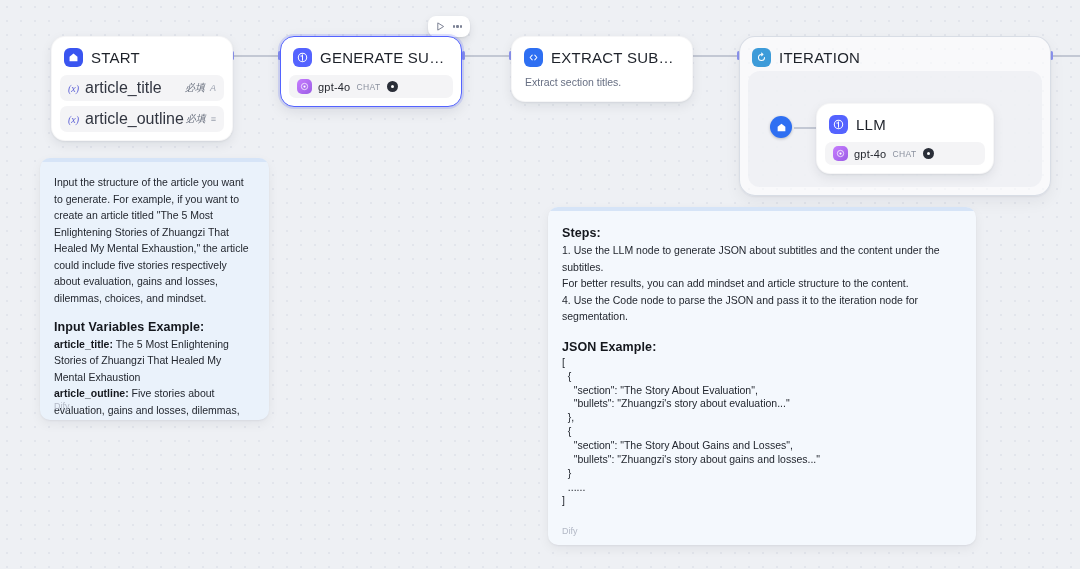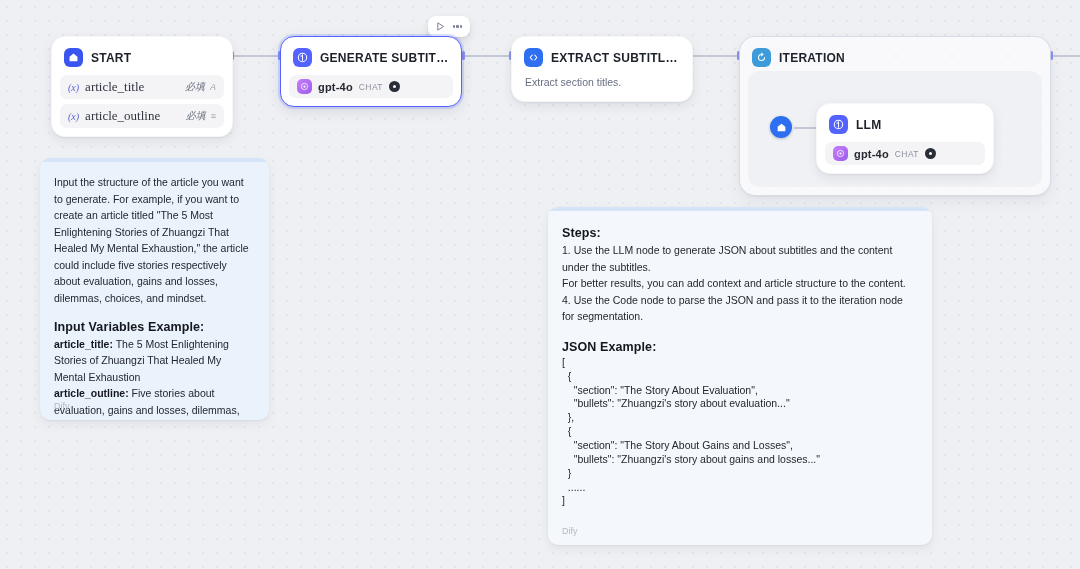--- a/index.html
+++ b/index.html
@@ -24,49 +24,49 @@
     border:1.5px solid #5463ff;
     box-shadow:0 0 0 2px rgba(84,99,255,.18),0 4px 14px rgba(16,24,40,.10);
   }
   .node-head{display:flex;align-items:center;gap:8px;padding:3px 4px 3px 4px;}
   .node-ico{
     width:19px;height:19px;border-radius:6px;flex:0 0 auto;
     display:flex;align-items:center;justify-content:center;color:#fff;
   }
   .node-ico svg{display:block;}
   .node-title{
-    font-size:12px;font-weight:700;color:#1d2129;letter-spacing:.25px;
+    font-size:15px;font-weight:400;color:#1d2129;letter-spacing:.25px;
     white-space:nowrap;overflow:hidden;text-overflow:ellipsis;
   }
   .node-desc{font-size:10.5px;color:#676f83;padding:5px 5px 3px 5px;line-height:1.4;}
 
   
   .var-row{
     display:flex;align-items:center;justify-content:space-between;
     background:#f4f4f6;border-radius:7px;padding:4px 8px;margin-top:5px;
   }
   .var-left{display:flex;align-items:center;gap:6px;min-width:0;}
   .var-x{font-size:10px;color:#5b5fd6;font-style:italic;font-family:"Liberation Serif",serif;}
-  .var-name{font-size:13px;color:#313540;white-space:nowrap;font-family:Liberation Serif, serif;}
+  .var-name{font-size:16px;color:#313540;white-space:nowrap;}
   .var-right{display:flex;align-items:center;gap:5px;font-style:italic;}
   .var-req{font-size:10px;color:#6b7280;}
   .var-type{font-size:9px;color:#9aa0ae;}
 
   
   .model-badge{
     display:flex;align-items:center;gap:6px;
     background:#f4f4f6;border-radius:7px;padding:4px 8px;margin-top:5px;
   }
   .model-ico{
     width:15px;height:15px;border-radius:5px;flex:0 0 auto;
     background:linear-gradient(135deg,#c77dff,#9b5de5);
     display:flex;align-items:center;justify-content:center;
   }
   .model-ico svg{display:block;}
-  .model-name{font-size:11px;font-weight:700;color:#25282f;letter-spacing:.2px;}
+  .model-name{font-size:11px;font-weight:400;color:#25282f;letter-spacing:.2px;}
   .model-mode{font-size:8.5px;color:#8b919f;letter-spacing:.4px;}
   .model-eye{width:11px;height:11px;border-radius:50%;background:#2a2e38;display:flex;align-items:center;justify-content:center;}
   .model-eye i{width:3px;height:3px;border-radius:50%;background:#fff;display:block;}
 
   
   .iteration{
     position:absolute;background:rgba(255,255,255,.62);
     border:1px solid rgba(190,196,212,.55);border-radius:16px;
     box-shadow:0 1px 2px rgba(16,24,40,.05),0 6px 16px rgba(16,24,40,.06);
     box-sizing:border-box;padding:8px;
@@ -284,26 +284,26 @@
       <p>
         <b>article_title:</b><span> The 5 Most Enlightening Stories of Zhuangzi That Healed My Mental Exhaustion</span>
       </p>
       <p>
         <b>article_outline:</b><span> Five stories about evaluation, gains and losses, dilemmas, choices, and mindset</span>
       </p>
       <span class="note-brand">Dify</span>
     </div>
   </div>
 
-  <div class="note" style="left:548px;top:207px;width:384px;height:338px;background:#f4f8fd;">
+  <div class="note" style="left:548px;top:207px;width:428px;height:338px;background:#f4f8fd;">
     <div class="note-top" style="background:#d6e4f7;"></div>
     <div class="note-inner" style="padding-top:15px;">
       <h4 style="margin-top:0;">Steps:</h4>
       <p>1. Use the LLM node to generate JSON about subtitles and the content under the subtitles.</p>
-      <p>For better results, you can add context and article structure to the content.</p>
+      <p>For better results, you can add mindset and article structure to the content.</p>
       <p>4. Use the Code node to parse the JSON and pass it to the iteration node for segmentation.</p>
       <h4 style="margin-top:15px;">JSON Example:</h4>
       <div class="code">[
   {
     "section": "The Story About Evaluation",
     "bullets": "Zhuangzi's story about evaluation..."
   },
   {
     "section": "The Story About Gains and Losses",
     "bullets": "Zhuangzi's story about gains and losses..."

